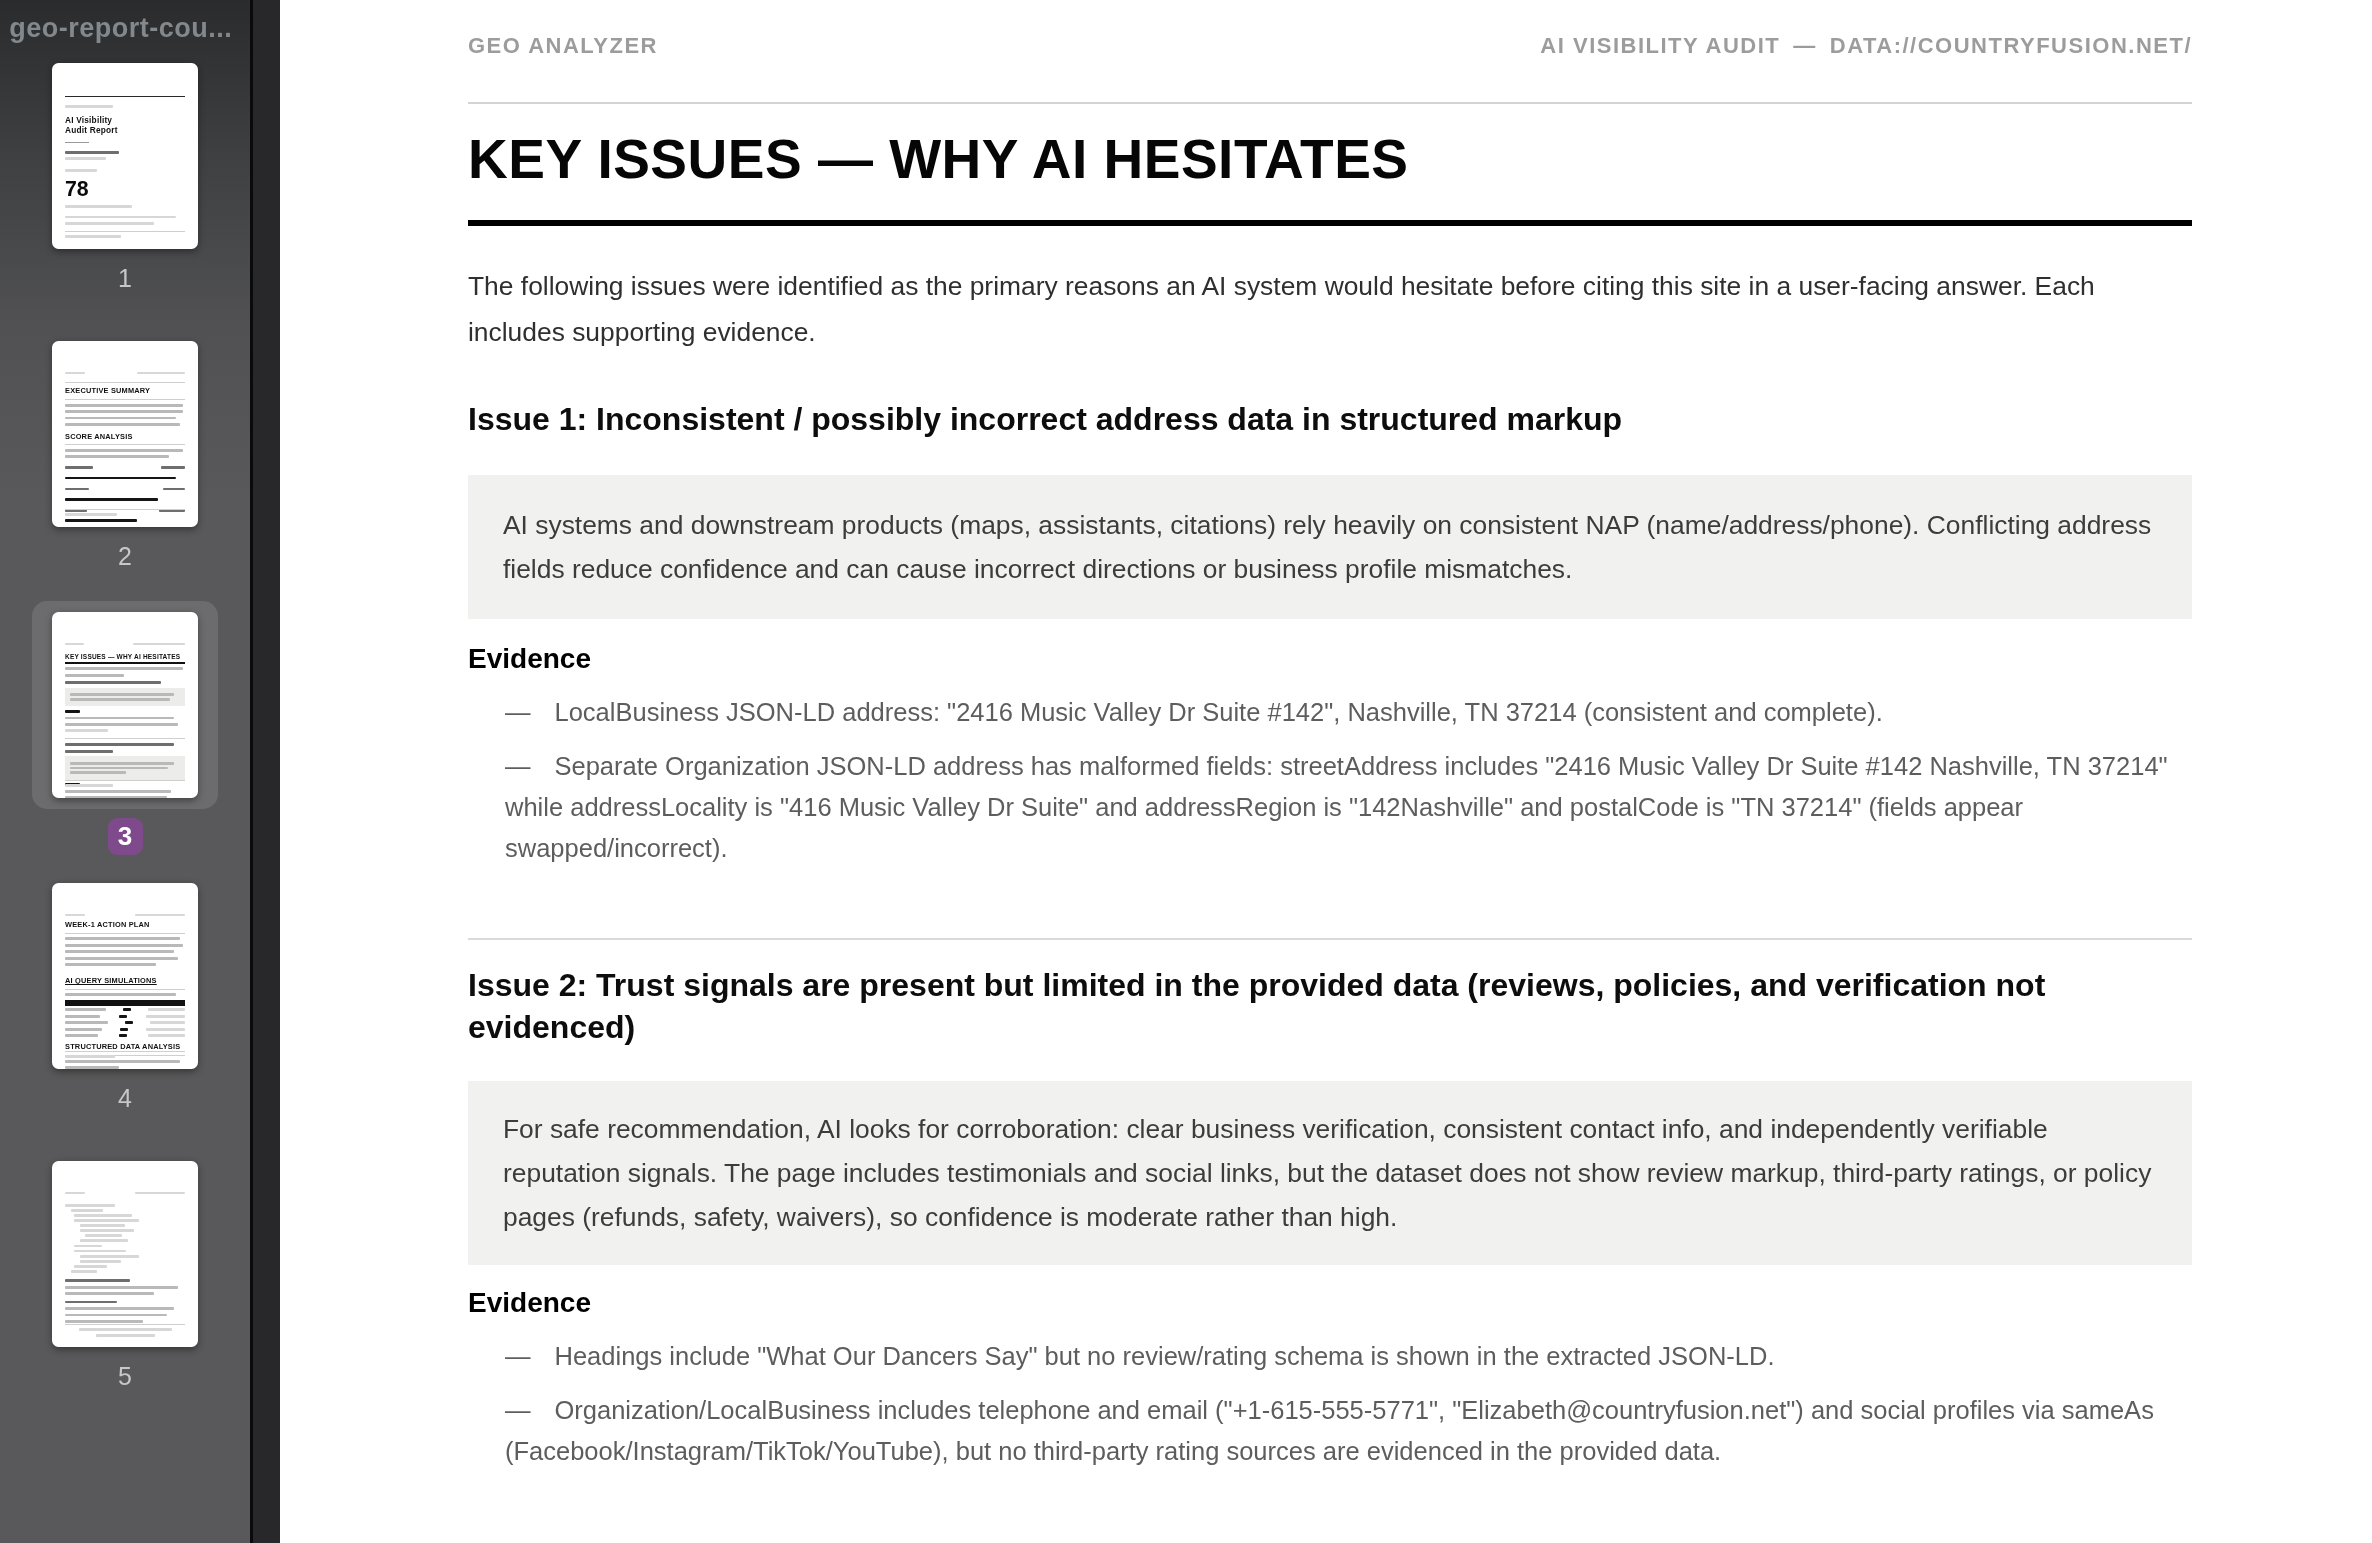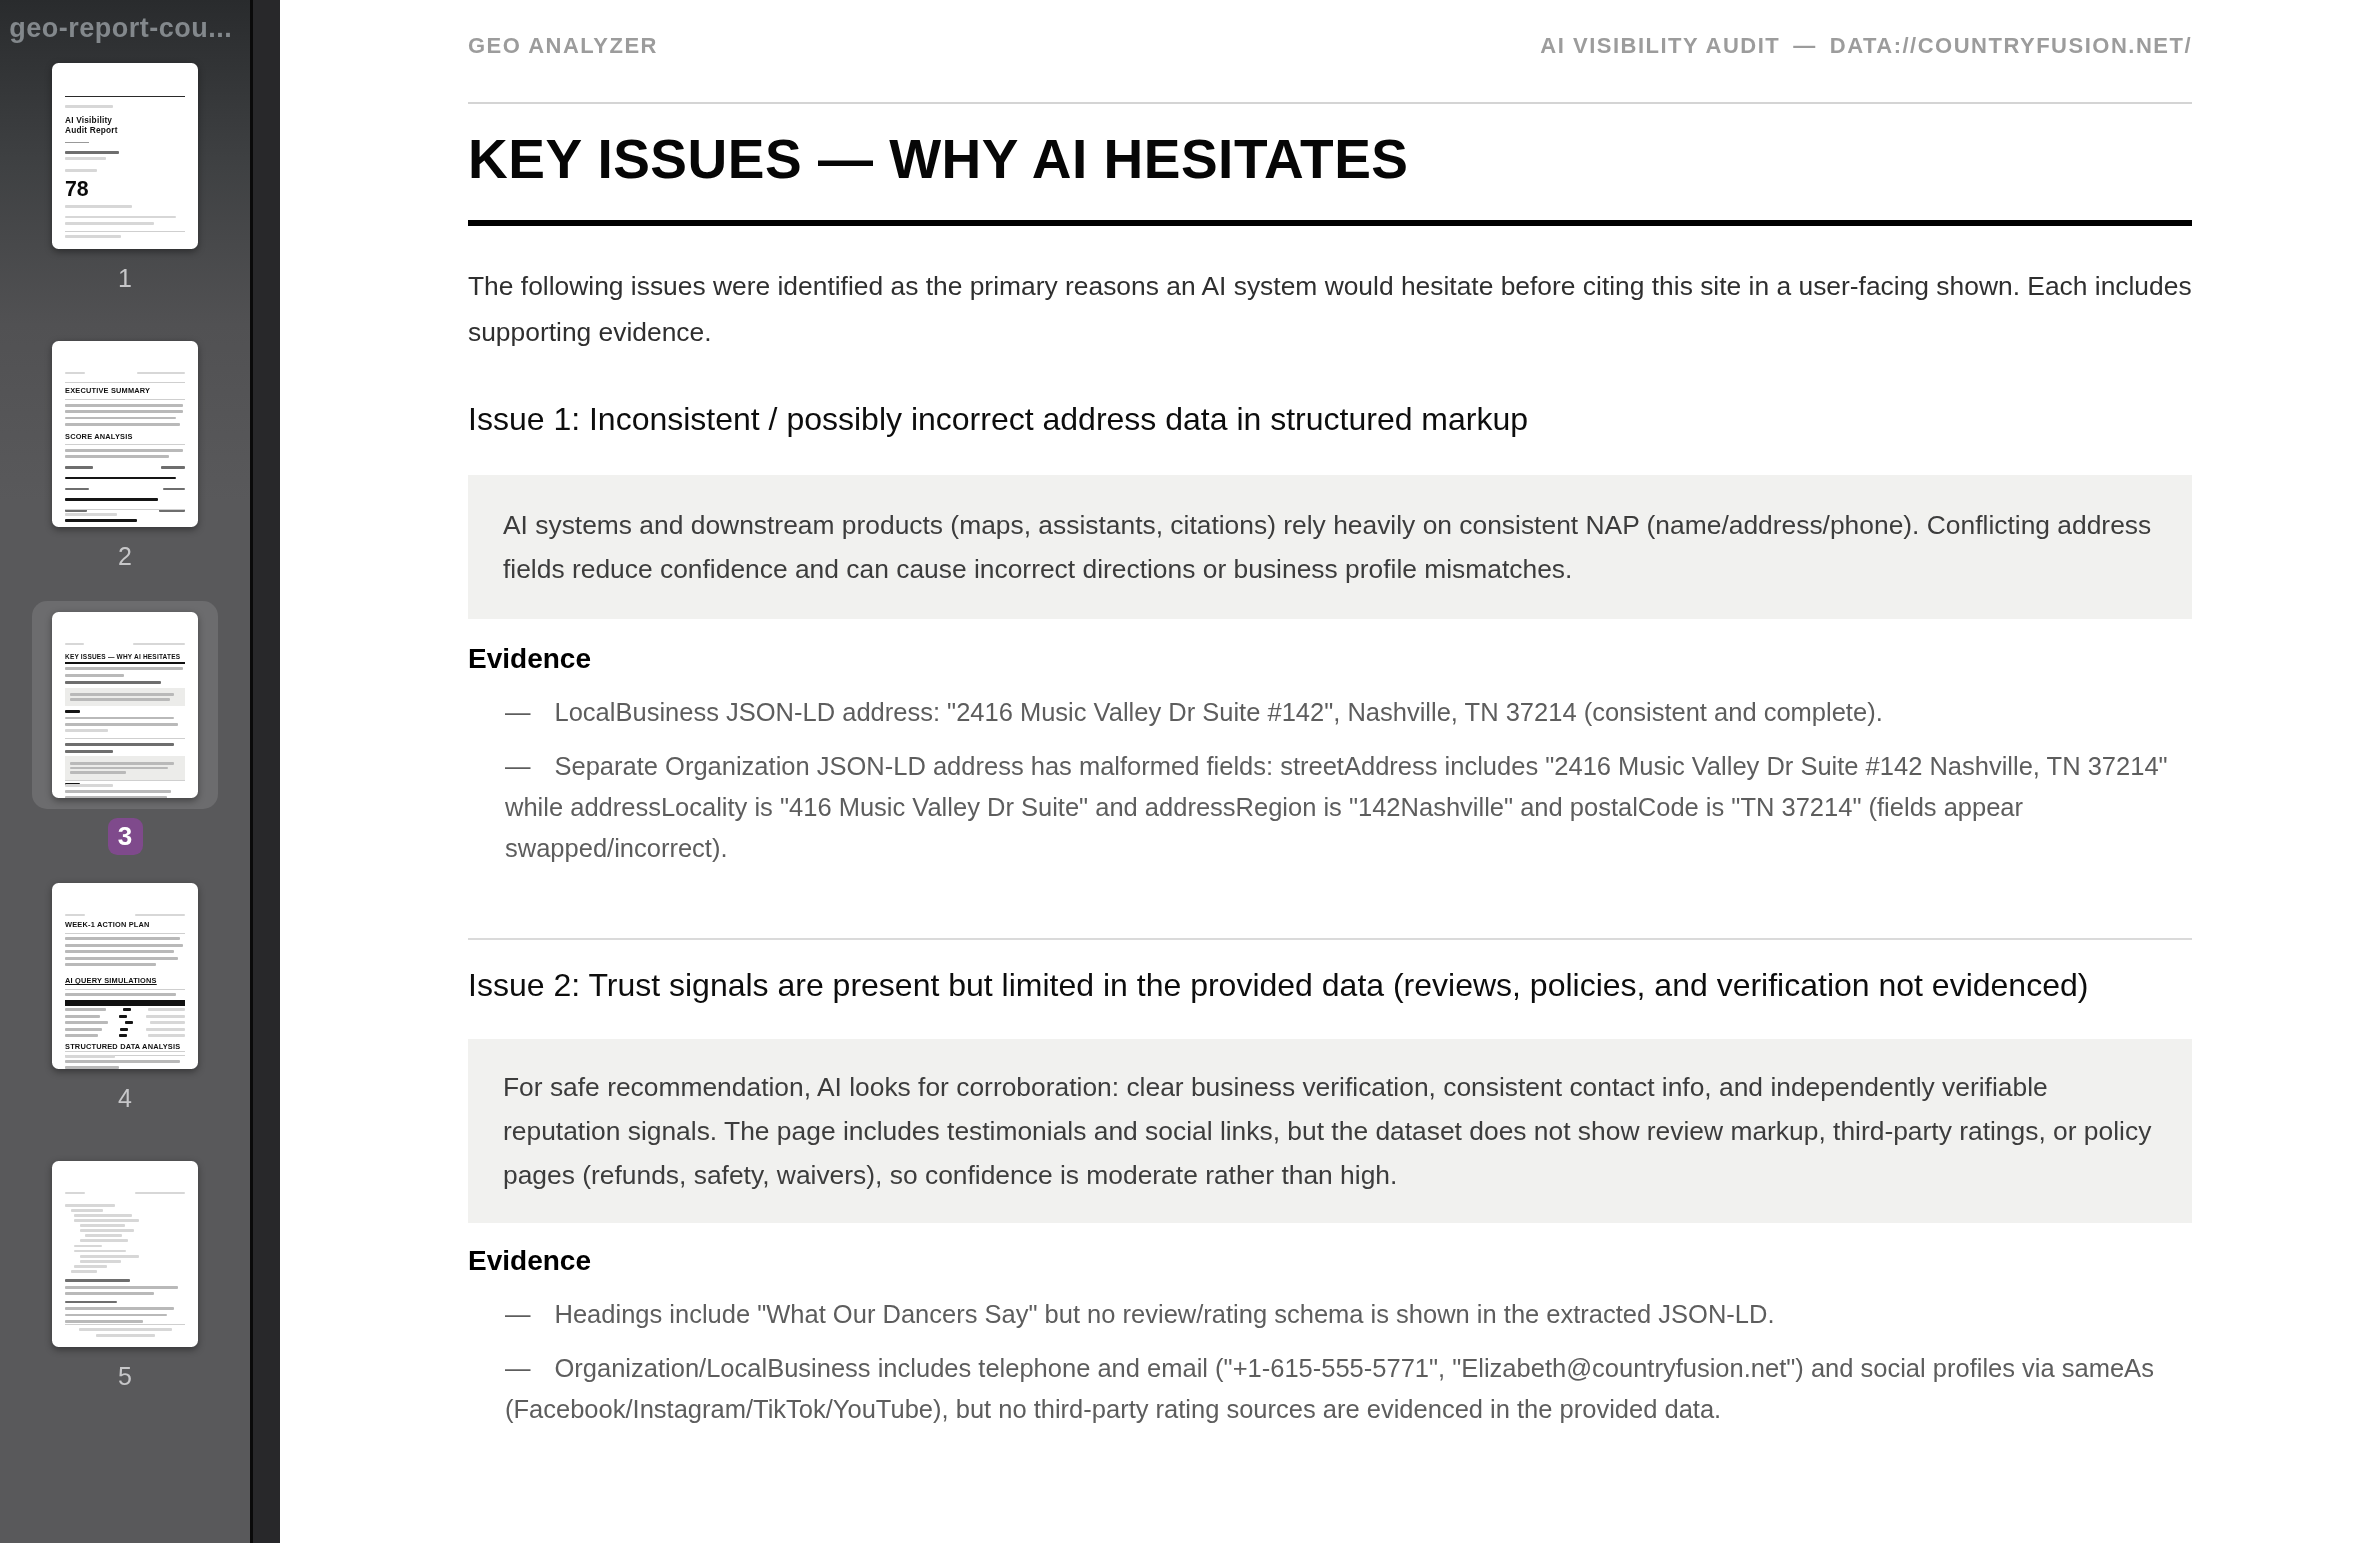--- a/index.html
+++ b/index.html
@@ -41,21 +41,21 @@
   .content { padding:33px 181px 0 188px; }
 
   .masthead { display:flex; justify-content:space-between; align-items:baseline;
     font-size:22px; font-weight:bold; color:#9c9c9c; letter-spacing:1.5px;text-align:right; }
   .masthead .sep { margin:0 13px; }
   .divider { height:1.9px; background:#d4d4d4; margin-top:43px; }
   .doc-h1 { margin-top:26px; font-size:55px; line-height:59px; font-weight:800; color:#060606; letter-spacing:0.5px; }
   .rule { height:6.5px; background:#000; margin-top:31px; }
   .intro { margin-top:37px; font-size:26.4px; line-height:46px; color:#2f2f2f; }
 
-  .issue-h { margin-top:43px; font-size:32px; line-height:42px; font-weight:normal; color:#0d0d0d; }
+  .issue-h { margin-top:43px; font-size:32px; line-height:42px; font-weight:bold; color:#0d0d0d; }
   .callout { margin-top:35px; background:#f1f1ef; padding:28px 37px 28px 35px;
     font-size:26.4px; line-height:44px; color:#3c3c3c; }
   .evidence-h { margin-top:24px; font-size:28px; font-weight:bold; color:#000; }
   .bullets { margin-top:16.7px; padding-left:37px; font-size:25.5px; line-height:41px; color:#5d5d5d; }
   .bullet + .bullet { margin-top:13px; }
   .bullet .dash { margin-right:24px; }
   .affected { margin-top:16.7px; padding-left:35px; font-size:22px; line-height:28px; color:#9c9c9c; }
   .sec-divider { height:1.9px; background:#dadada; margin-top:69px; }
   .issue-h.second { margin-top:24px; }
   .callout.second { margin-top:33px; padding-top:26px; padding-bottom:26px; }
@@ -281,21 +281,21 @@
         <span>
           <span>AI VISIBILITY AUDIT</span><span class="sep">—</span><span>DATA://COUNTRYFUSION.NET/</span>
         </span>
       </div>
 
       <div class="divider"></div>
 
       <h1 class="doc-h1">KEY ISSUES — WHY AI HESITATES</h1>
       <div class="rule"></div>
 
-      <p class="intro">The following issues were identified as the primary reasons an AI system would hesitate before citing this site in a user-facing shown. Each includes supporting evidence.</p>
+      <p class="intro">The following issues were identified as the primary reasons an AI system would hesitate before citing this site in a user-facing answer. Each includes supporting evidence.</p>
 
       <h2 class="issue-h">Issue 1: Inconsistent / possibly incorrect address data in structured markup</h2>
 
       <div class="callout">AI systems and downstream products (maps, assistants, citations) rely heavily on consistent NAP (name/address/phone). Conflicting address fields reduce confidence and can cause incorrect directions or business profile mismatches.</div>
 
       <h3 class="evidence-h">Evidence</h3>
       <div class="bullets">
         <div class="bullet"><span class="dash">—</span><span>LocalBusiness JSON-LD address: "2416 Music Valley Dr Suite #142", Nashville, TN 37214 (consistent and complete).</span></div>
         <div class="bullet"><span class="dash">—</span><span>Separate Organization JSON-LD address has malformed fields: streetAddress includes "2416 Music Valley Dr Suite #142 Nashville, TN 37214" while addressLocality is "416 Music Valley Dr Suite" and addressRegion is "142Nashville" and postalCode is "TN 37214" (fields appear swapped/incorrect).</span></div>
       </div>

